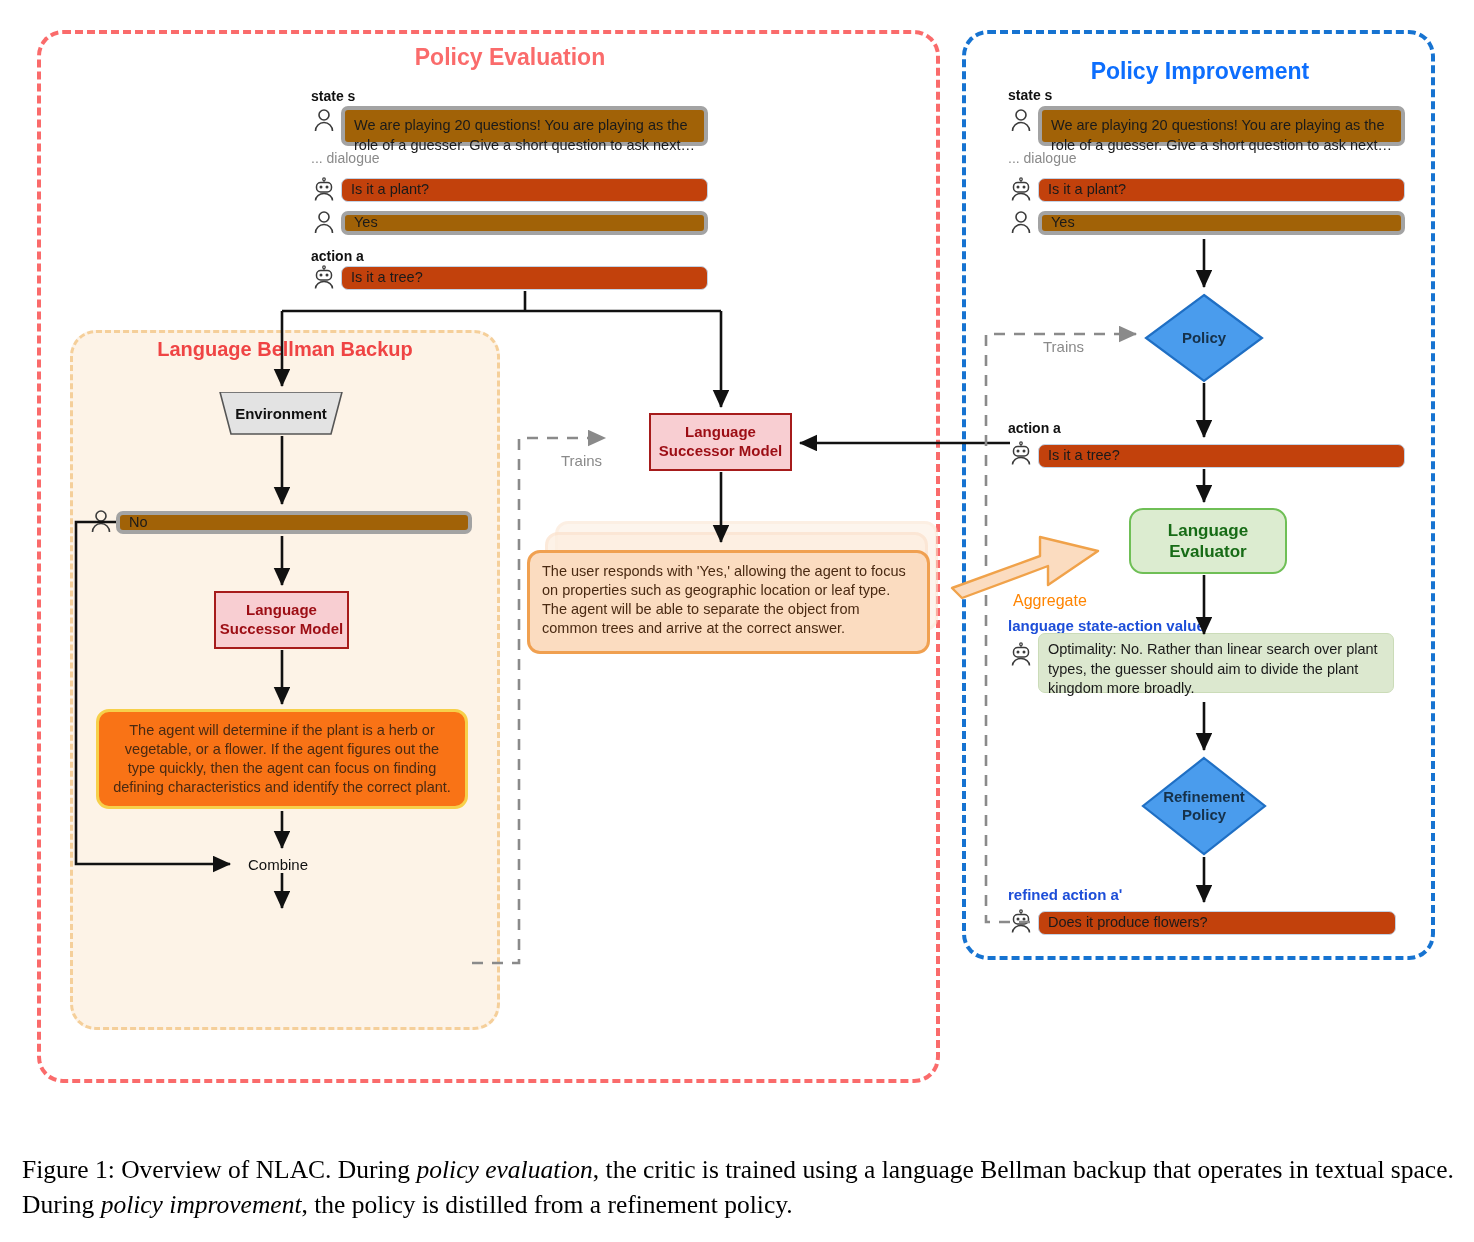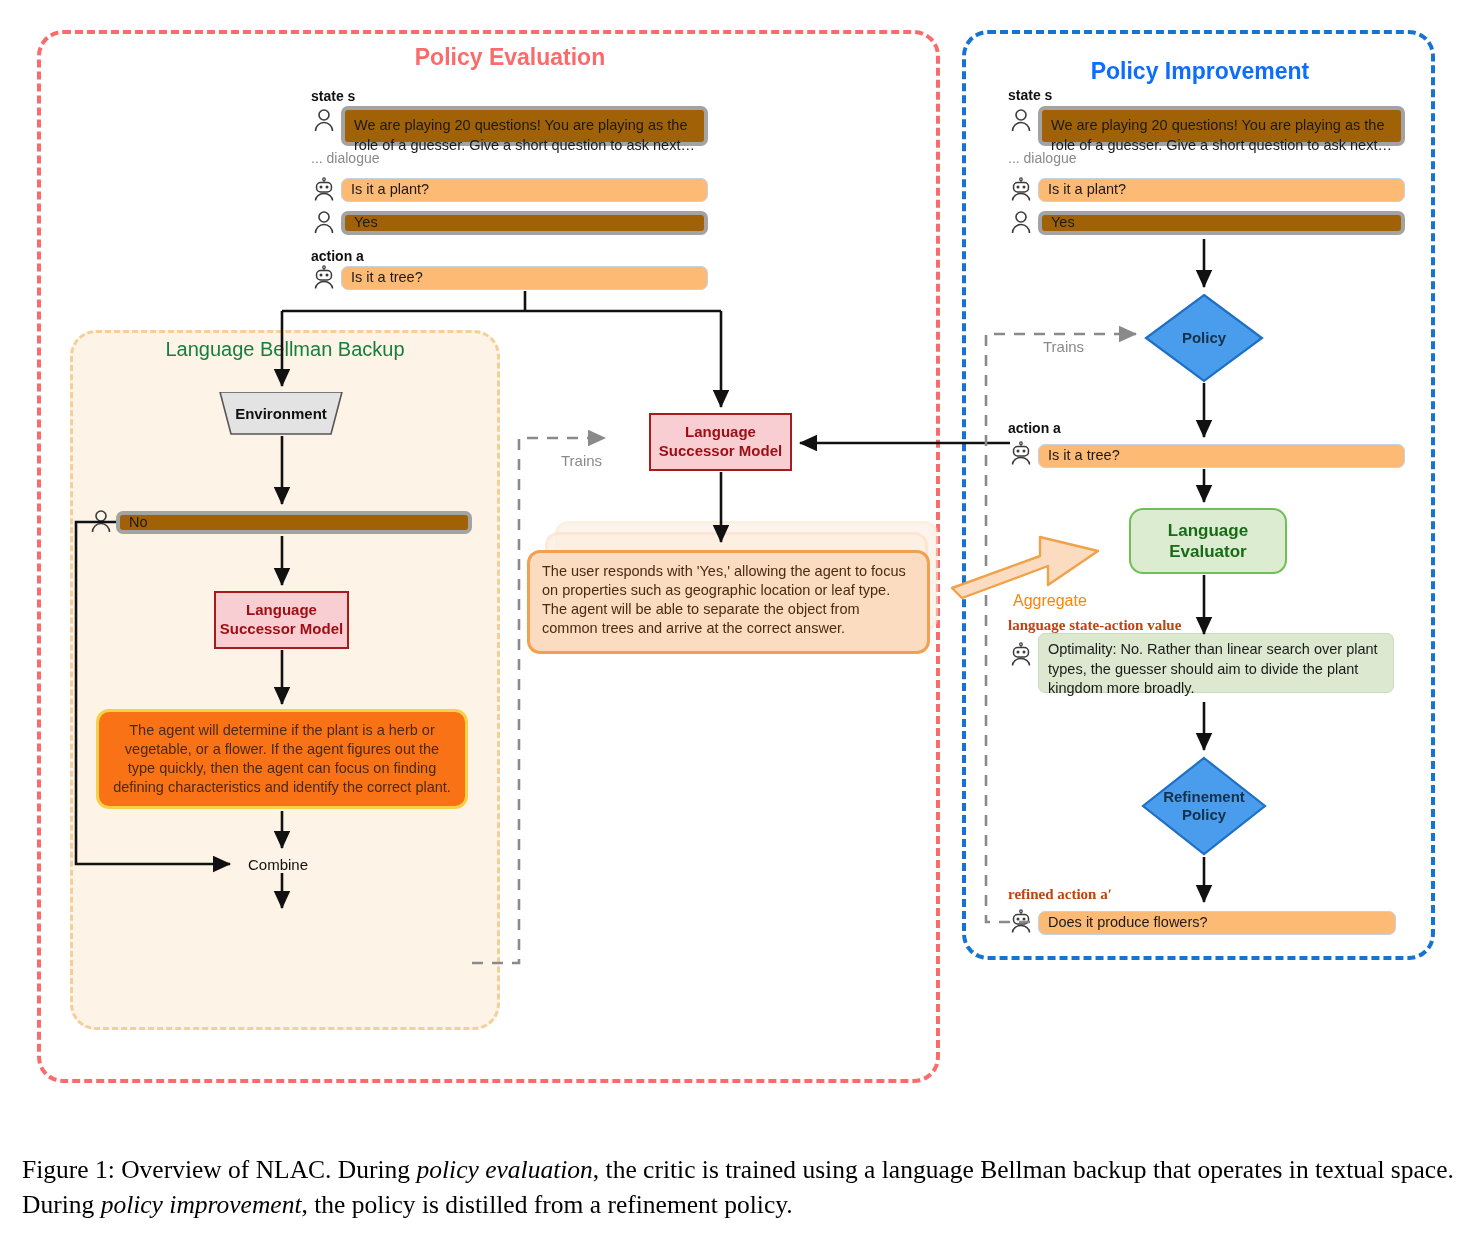--- a/index.html
+++ b/index.html
@@ -10,32 +10,32 @@
   
   .panel{border-radius:26px;}
   .panel-eval{border:4px dashed #fa6b6b;}
   .panel-improve{border:4px dashed #1673d1;}
 
   .panel-title{font-weight:bold;text-align:center;white-space:nowrap;}
   .title-eval{color:#fa6b6b;font-size:23px;}
   .title-improve{color:#0d6efd;font-size:23px;}
 
   .bellman-box{border:3px dashed #f5cf9a;background:#fdf3e7;border-radius:26px;}
-  .bellman-title{color:#15803d;font-weight:normal;font-size:20px;text-align:center;white-space:nowrap;}
-
-  
-  .lbl{font-weight:bold;font-size:15px;color:#c2410c;white-space:nowrap;font-family:Liberation Serif, serif;}
+  .bellman-title{color:#ef4444;font-weight:bold;font-size:20px;text-align:center;white-space:nowrap;}
+
+  
+  .lbl{font-weight:bold;font-size:15px;color:#1d4ed8;white-space:nowrap;font-family:Liberation Sans, sans-serif;}
   .lbl-sans{font-weight:bold;font-size:14px;color:#111;white-space:nowrap;font-family:"Liberation Sans",sans-serif;}
   .dialogue-lbl{color:#8a8a8a;font-size:14px;white-space:nowrap;}
 
   .bubble{border-radius:7px;font-size:14.5px;line-height:1.35;color:#1a1a1a;
           padding:5px 9px;box-sizing:border-box;display:flex;align-items:center;}
   .bubble.multi{display:block;padding:6px 9px;}
   .b-user{background:#a16207;border:4px solid #a3a3a3;}
-  .b-bot{background:#fdba74;border:1px solid #c2d3e6;}
+  .b-bot{background:#c2410c;border:1px solid #c2d3e6;}
   .b-green{background:#dce8cf;border:1px solid #cbdcb8;}
 
   
   .ava{width:26px;height:26px;}
   .ava svg{display:block;}
 
   
   .node-red{background:#f8ced2;border:2.5px solid #a61b1b;color:#9c0d14;
             font-weight:bold;font-size:15px;display:flex;align-items:center;
             justify-content:center;text-align:center;line-height:1.25;}

